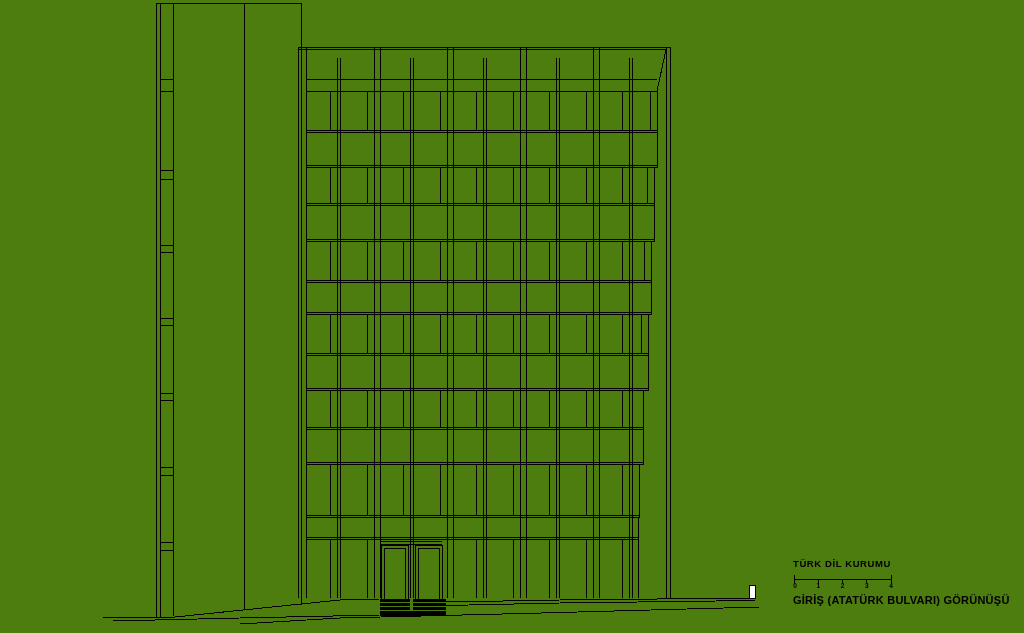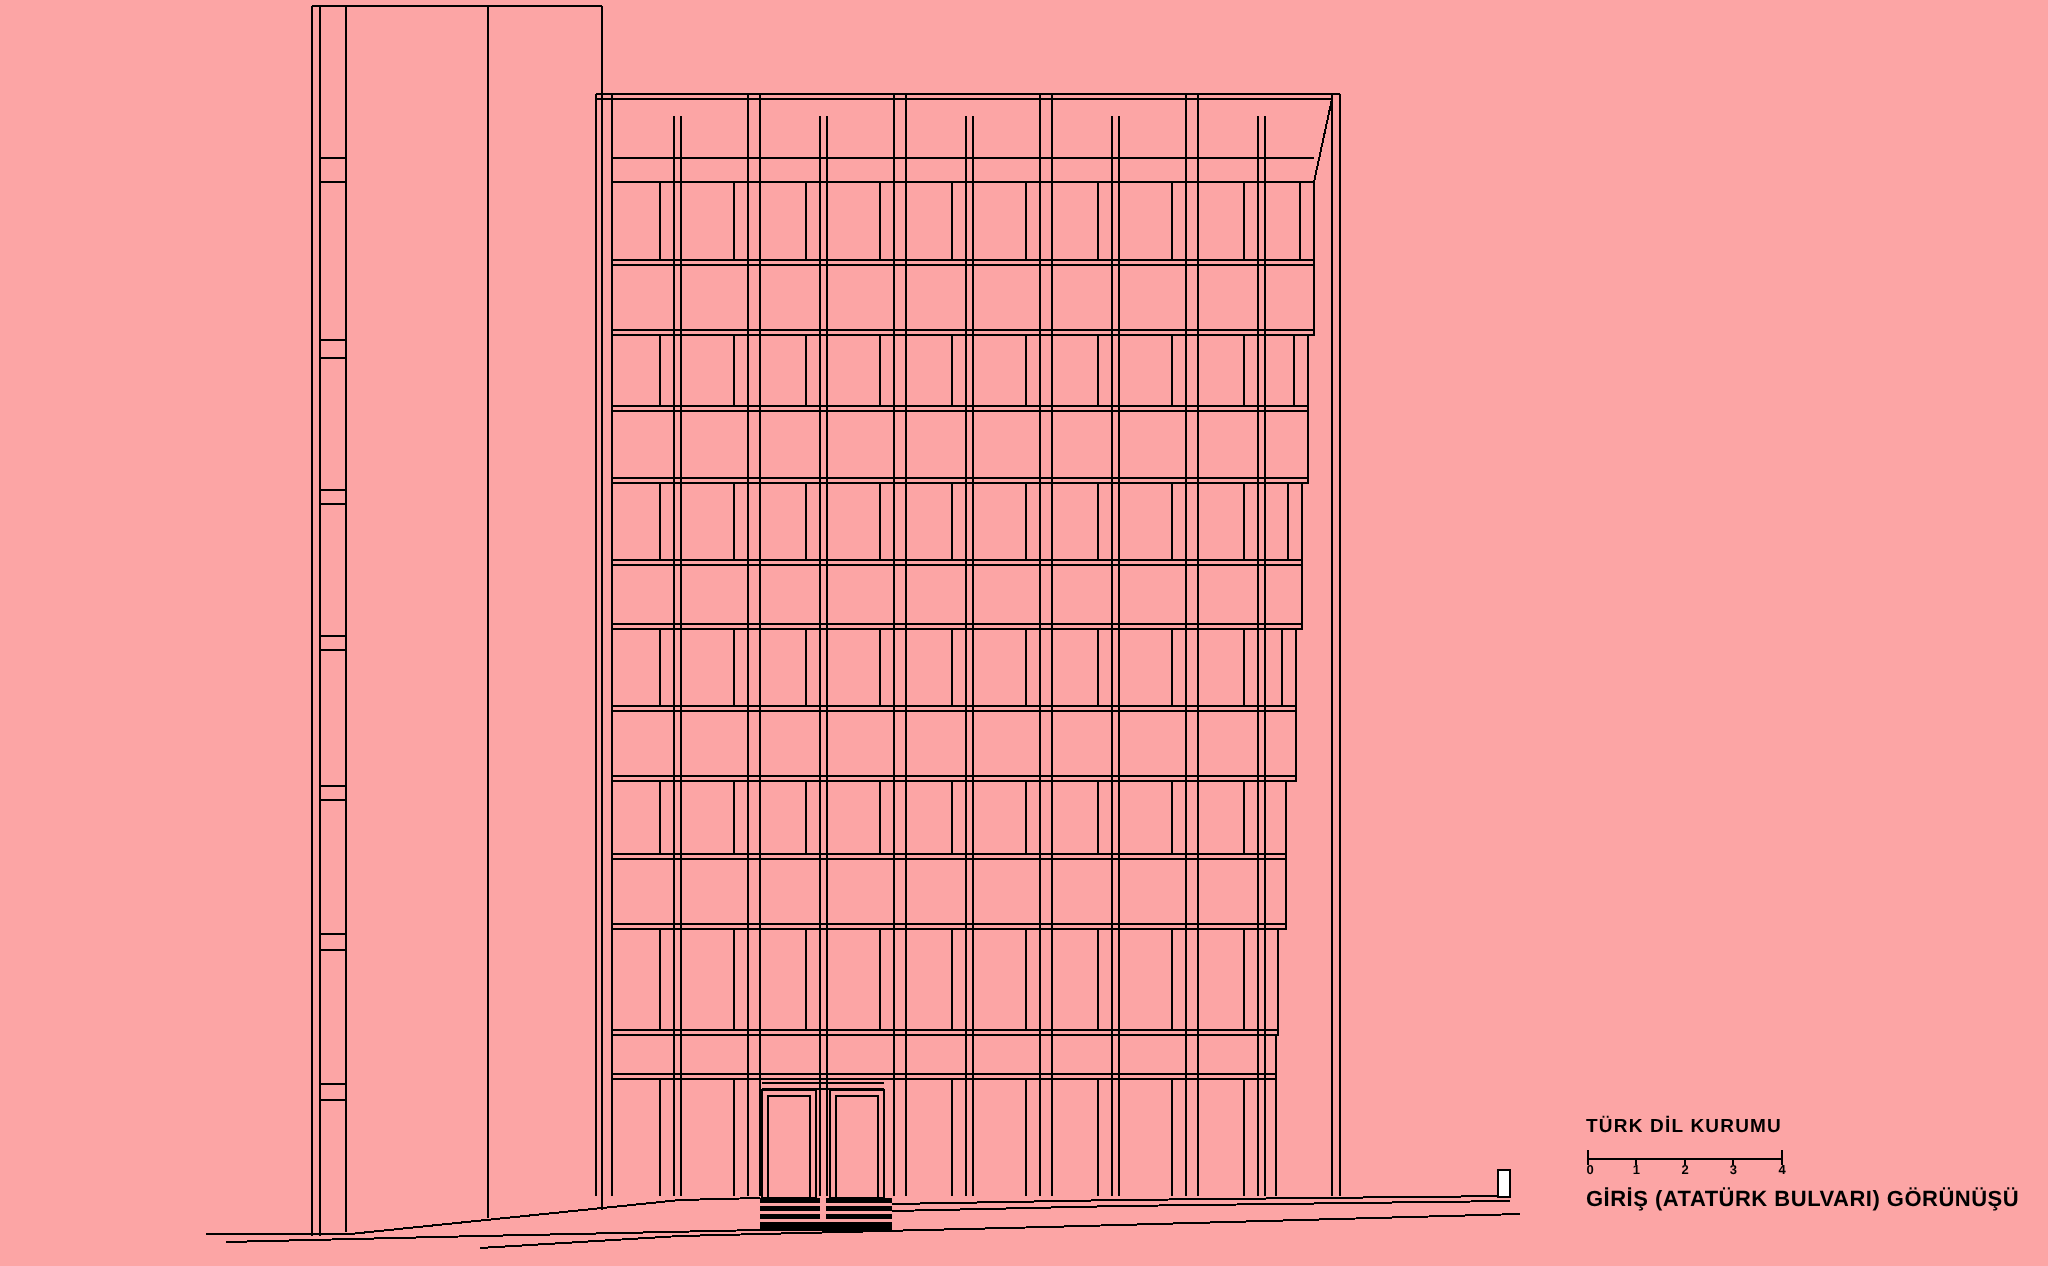--- a/index.html
+++ b/index.html
@@ -1,16 +1,16 @@
 <!DOCTYPE html>
 <html><head>
 <meta charset="utf-8">
 <style>
   html,body{margin:0;padding:0;background:#ffffff;}
-  .stage{position:relative;width:1024px;height:633px;background:#fca5a5;overflow:hidden;
+  .stage{position:relative;width:1024px;height:633px;background:#4d7c0f;overflow:hidden;
          font-family:"Liberation Sans",sans-serif;}
   #dwg{position:absolute;left:0;top:0;}
   #dwg line,#dwg polyline,#dwg rect{stroke:#000;fill:none;stroke-width:1;}
   #dwg{shape-rendering:crispEdges;}
   .titleblock{position:absolute;left:793px;top:558px;color:#000;}
   .drawing-title{font-size:9.5px;font-weight:bold;letter-spacing:.6px;white-space:nowrap;}
   .scalebar{position:relative;width:100px;height:17px;margin-top:5px;}
   .scalebar svg{position:absolute;left:0;top:0;overflow:visible;shape-rendering:crispEdges;}
   .scalebar svg line{stroke:#000;stroke-width:1;}
   .scale-label{position:absolute;top:8px;transform:translateX(-50%);

